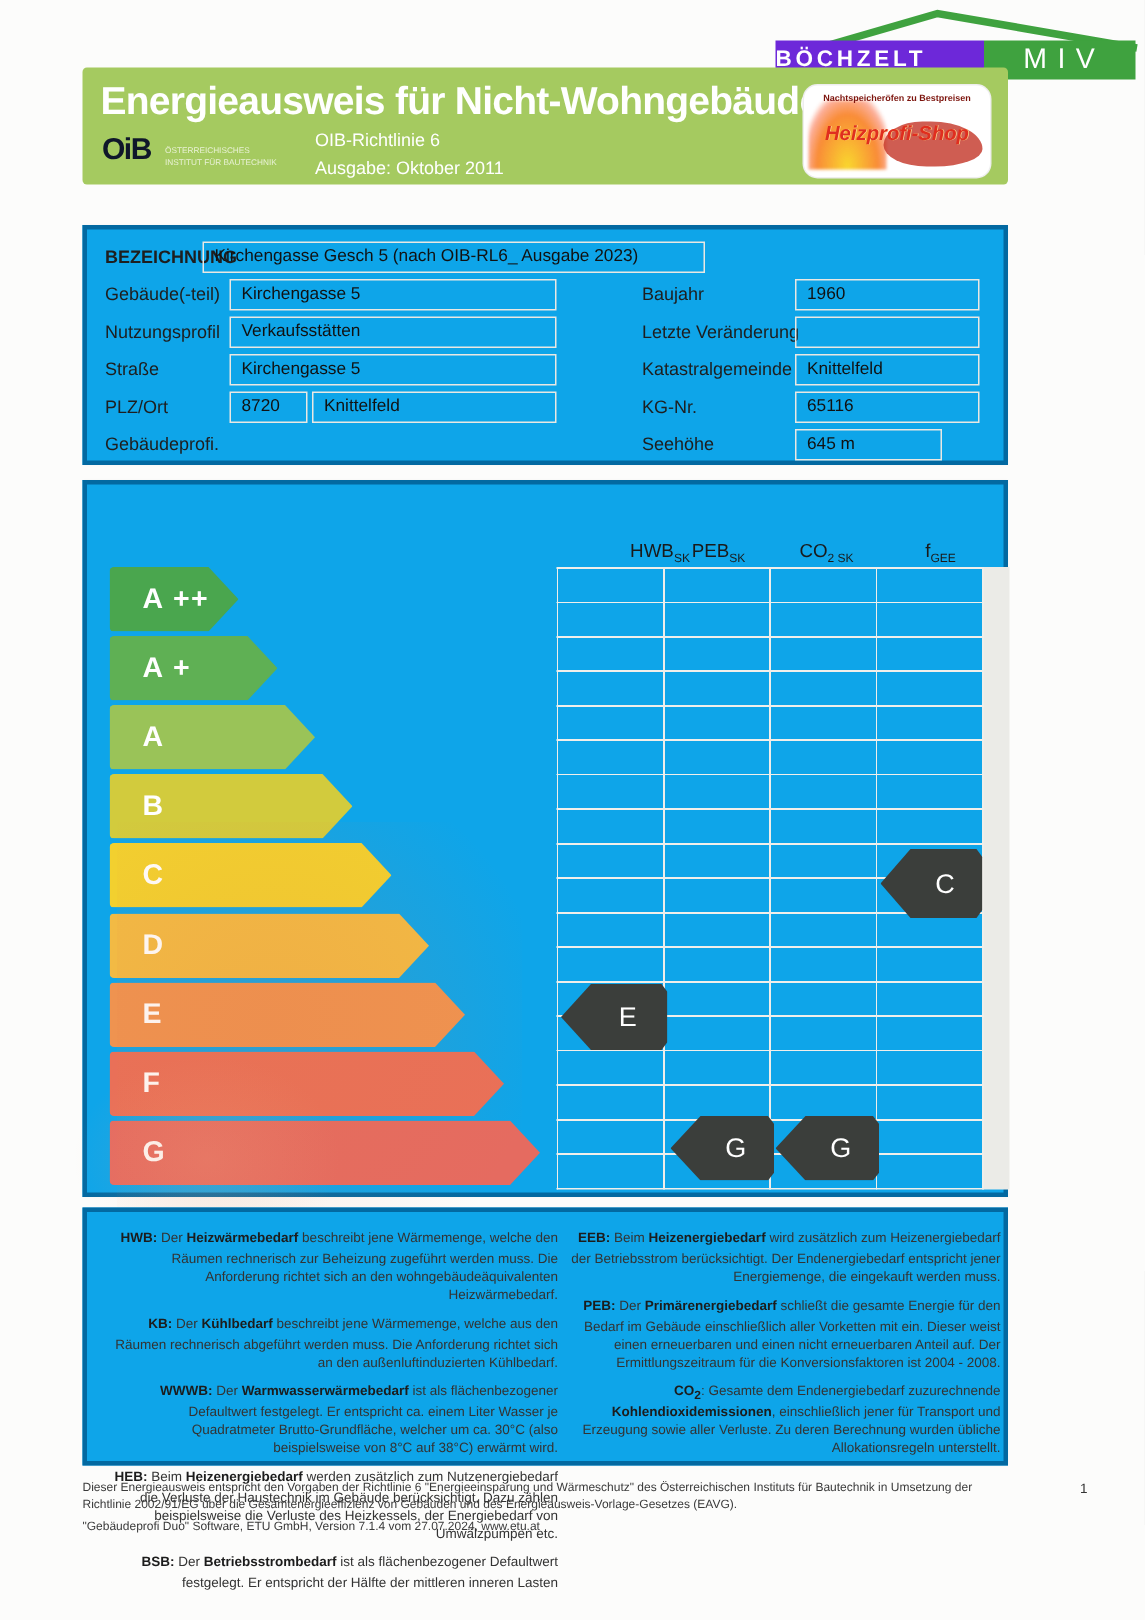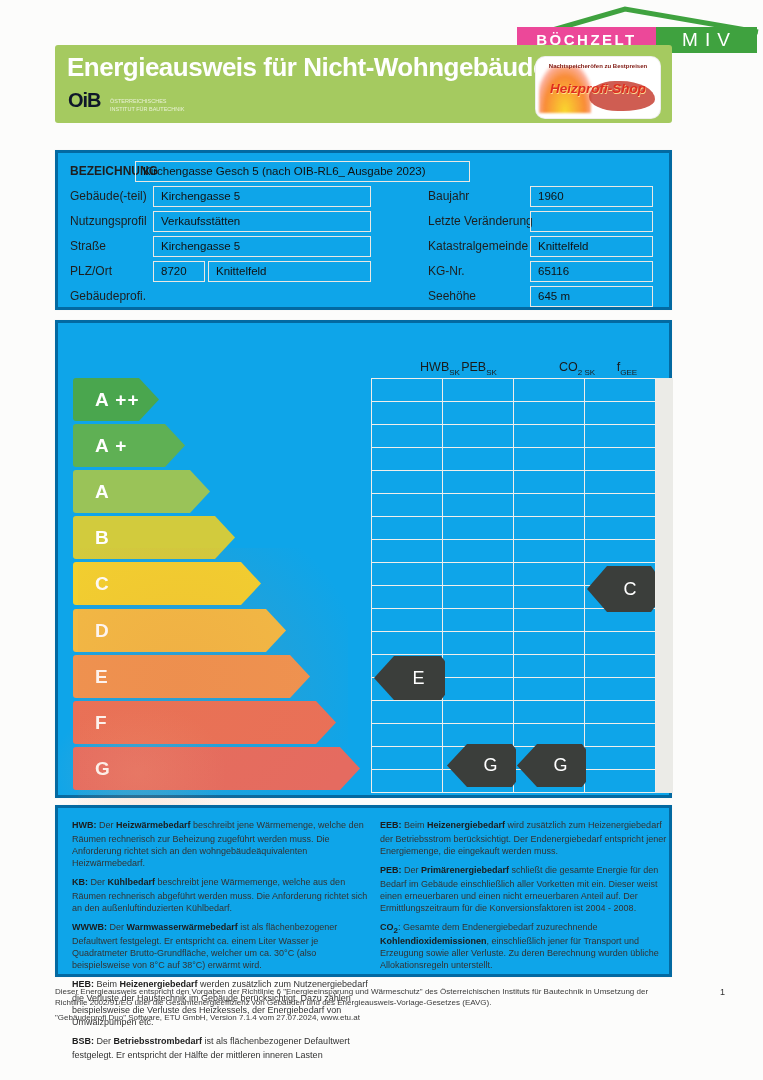--- a/index.html
+++ b/index.html
@@ -2,21 +2,21 @@
 <html><head>
 <meta charset="utf-8">
 <style>
   * { margin:0; padding:0; box-sizing:border-box; }
   body { background:#f0f0ee; font-family:"Liberation Sans", sans-serif; }
   .page { position:relative; width:763px; height:1080px; background:#fcfcfb; overflow:hidden; color:#2b2b2b; }
 
   
   .roof-svg { position:absolute; left:512px; top:2px; }
   .brand-row { position:absolute; left:517px; top:27px; display:flex; height:26px; }
-  .boechzelt-box { width:139px; background:#ec4899; color:#fff; font-size:15px; letter-spacing:2.5px; text-align:center; line-height:26px; font-weight:bold; }
+  .boechzelt-box { width:139px; background:#6d28d9; color:#fff; font-size:15px; letter-spacing:2.5px; text-align:left; line-height:26px; font-weight:bold; }
   .miv-box { width:101px; background:#3fa23f; color:#fff; font-size:19px; letter-spacing:7px; text-align:center; line-height:26px; padding-left:6px; }
   .shop-box { position:absolute; left:536px; top:57px; width:124px; height:61px; background:#fff; border-radius:9px; z-index:3; overflow:hidden; box-shadow:0 0 0 1px #eee; }
   .shop-flames { position:absolute; left:3px; top:10px; width:52px; height:46px;
     background: radial-gradient(ellipse at 50% 95%, rgba(249,212,35,.95), rgba(248,120,20,.85) 55%, rgba(248,54,0,.4) 75%, transparent 85%);
     filter: blur(1px); }
   .shop-austria { position:absolute; right:5px; top:24px; width:66px; height:30px; background:#c43527; opacity:.8;
     border-radius: 45% 60% 55% 50% / 60% 70% 45% 55%; filter: blur(.5px); }
   .shop-tagline { position:absolute; top:6px; left:0; width:100%; text-align:center; font-size:6px; font-weight:bold; color:#7d150e; filter:blur(.5px); z-index:4; }
   .shop-name { position:absolute; top:24px; left:0; width:100%; text-align:center; font-size:13.5px; font-weight:bold; font-style:italic; color:#e02e1f; text-shadow:.5px .5px 0 rgba(255,230,150,.9); z-index:4; }
 
@@ -58,21 +58,21 @@
   .stain { position:absolute; pointer-events:none; }
   .stain1 { left:20px; top:225px; width:270px; height:300px;
     background: radial-gradient(ellipse at 38% 45%, rgba(228,122,70,.16), rgba(228,122,70,.05) 55%, rgba(228,122,70,0) 78%); }
   .stain2 { left:-10px; top:380px; width:180px; height:140px;
     background: radial-gradient(ellipse at 50% 50%, rgba(240,170,130,.18), rgba(240,170,130,0) 70%); }
 
   
   .defcol { position:absolute; top:12px; font-size:9px; line-height:1.32; color:#333; }
   .defcol-left { left:14px; width:300px; }
   .defcol-right { left:322px; width:287px; }
-  .def { margin-bottom:7px; }
+  .def { margin-bottom:7px;text-align:right; }
   .def b { color:#1c1c1c; }
   .foot-note { position:absolute; left:14px; bottom:9px; width:590px; font-size:9px; font-weight:bold; color:#1c1c1c; }
 
   
   .disclaimer { position:absolute; left:55px; top:986px; width:595px; font-size:8px; color:#3a3a3a; line-height:1.4; }
   .page-num { position:absolute; left:720px; top:987px; font-size:9px; color:#333; }
   .software { position:absolute; left:55px; top:1013px; font-size:8px; color:#3a3a3a; }
 </style>
 </head>
 <body>
@@ -93,20 +93,24 @@
     <div class="shop-name">Heizprofi-Shop</div>
   </div>
 
   <div class="green-bar">
     <div class="main-title">Energieausweis für Nicht-Wohngebäude</div>
     <div class="oib-logo">OiB</div>
     <div class="oib-caption">
       <div>ÖSTERREICHISCHES</div>
       <div>INSTITUT FÜR BAUTECHNIK</div>
     </div>
+    <div class="green-sub">
+      <div>OIB-Richtlinie 6</div>
+      <div>Ausgabe: Oktober 2011</div>
+    </div>
   </div>
 
   <div class="card form-card">
     <div class="frow" style="top:8px;">
       <span class="flabel bold">BEZEICHNUNG</span>
       <span class="fcell" style="left:77px; width:335px;">Kirchengasse Gesch 5 (nach OIB-RL6_ Ausgabe 2023)</span>
     </div>
     <div class="frow" style="top:33px;">
       <span class="flabel">Gebäude(-teil)</span>
       <span class="fcell" style="left:95px; width:218px;">Kirchengasse 5</span>
@@ -140,29 +144,29 @@
     <div class="frow" style="top:83px;">
       <span class="flabel" style="left:370px;">Katastralgemeinde</span>
       <span class="fcell" style="left:472px; width:123px;">Knittelfeld</span>
     </div>
     <div class="frow" style="top:108px;">
       <span class="flabel" style="left:370px;">KG-Nr.</span>
       <span class="fcell" style="left:472px; width:123px;">65116</span>
     </div>
     <div class="frow" style="top:133px;">
       <span class="flabel" style="left:370px;">Seehöhe</span>
-      <span class="fcell" style="left:472px; width:123px;">645 m</span>
+      <span class="fcell" style="left:472px; width:98px;">645 m</span>
     </div>
   </div>
 
   <div class="card chart-card">
 
     <div class="col-head" style="left:346px;margin-left:36px;"><span>HWB</span><sub>SK</sub></div>
     <div class="col-head" style="left:421px;"><span>PEB</span><sub>SK</sub></div>
-    <div class="col-head" style="left:519px;"><span>CO</span><sub>2 SK</sub></div>
+    <div class="col-head" style="left:493px;"><span>CO</span><sub>2 SK</sub></div>
     <div class="col-head" style="left:559px;margin-left:10px;"><span>f</span><sub>GEE</sub></div>
 
     <div class="grid"></div>
     <div class="grid-band"></div>
 
     <div class="bands">
       <div class="band" style="top: 0px; width: 86px; background: rgb(74, 166, 78);">
           <span>A ++</span>
         </div>
       <div class="band" style="top: 46px; width: 112px; background: rgb(95, 176, 84);">

